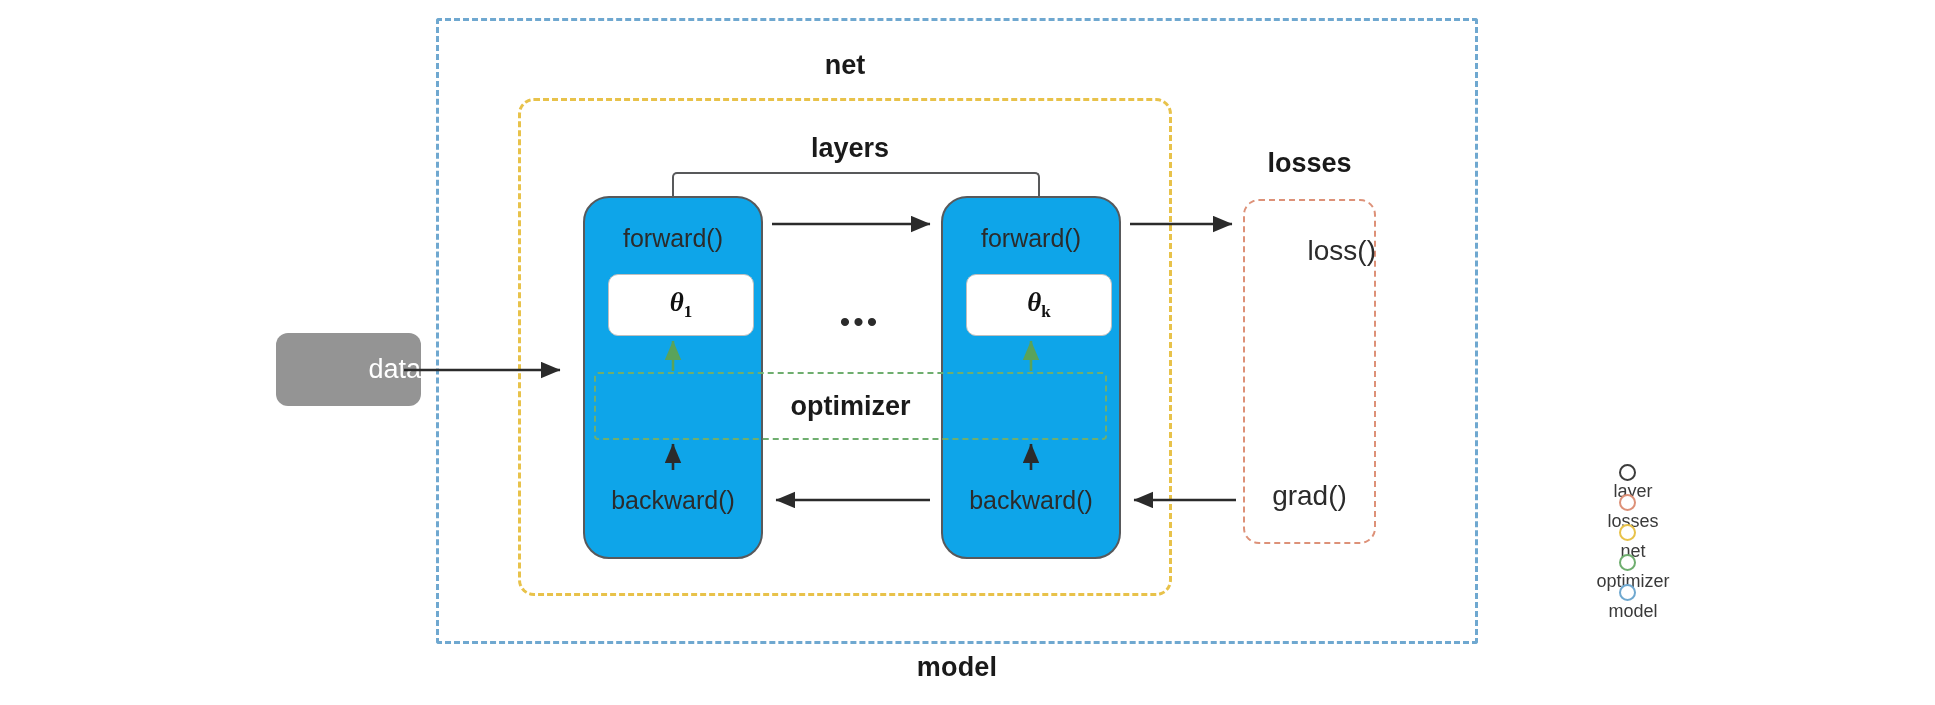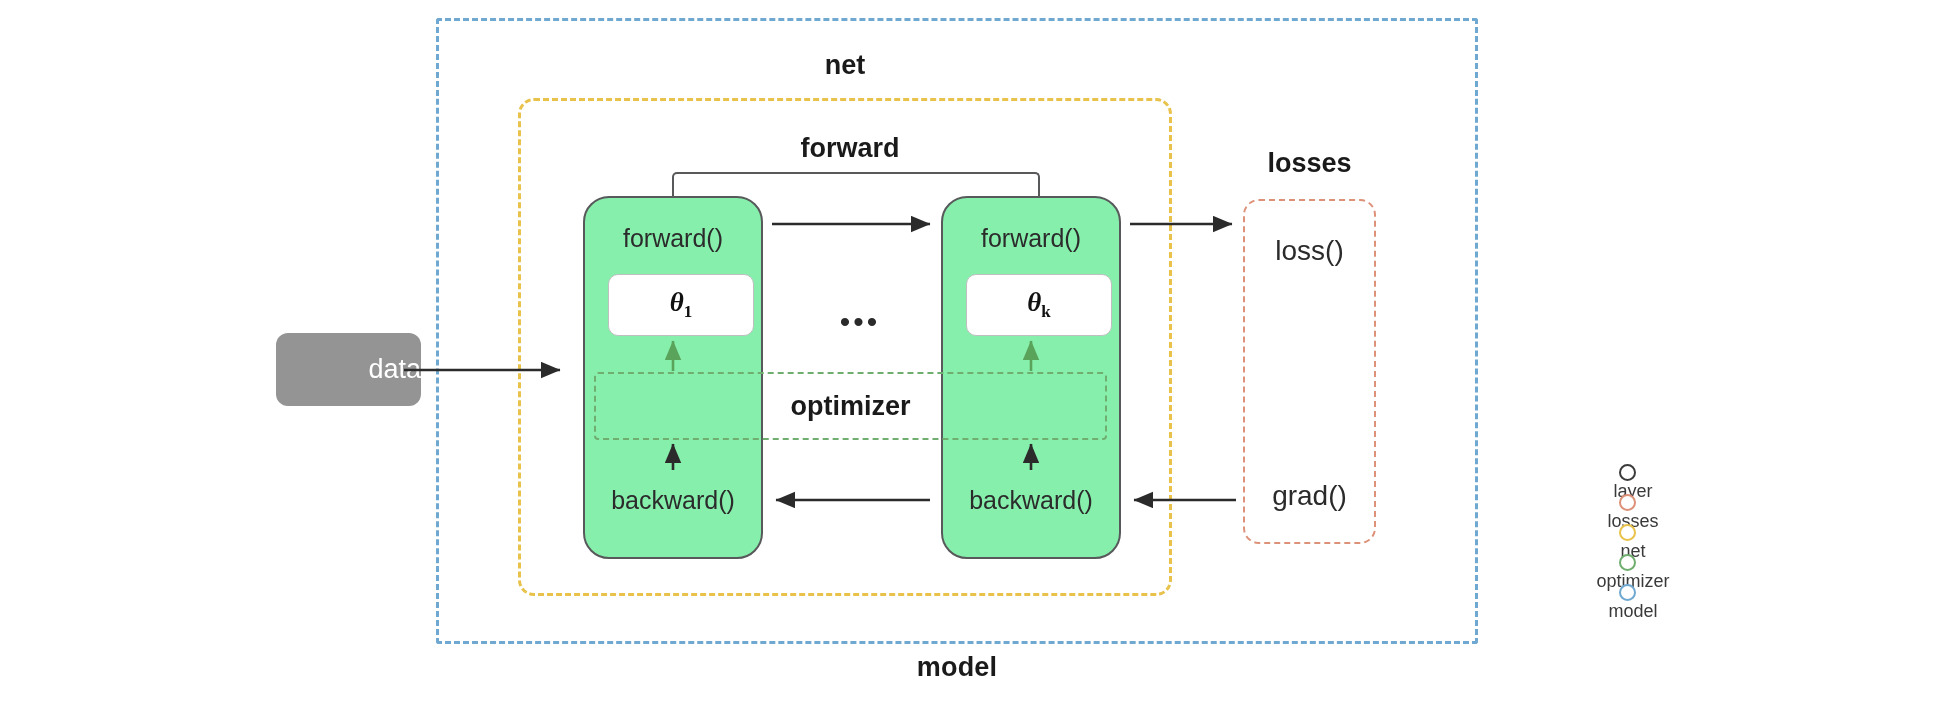--- a/index.html
+++ b/index.html
@@ -61,21 +61,21 @@
     border-top-left-radius: 5px;
     border-top-right-radius: 5px;
   }
 
   
   .layer-card {
     position: absolute;
     width: 180px; height: 363px;
     border: 2.5px solid #58595b;
     border-radius: 26px;
-    background: #86efac;
+    background: #0ea5e9;
   }
   .layer-card.first { left: 583px; top: 196px; }
   .layer-card.last  { left: 941px; top: 196px; }
 
   .fwd-text {
     position: absolute;
     left: 0; top: 26px;
     width: 100%; text-align: center;
     font-size: 25px; color: #2b2b2b;
   }
@@ -135,21 +135,21 @@
   }
   .losses-label {
     position: absolute;
     left: 1243px; top: 148px;
     width: 133px; text-align: center;
     font-size: 27px; font-weight: bold; color: #1a1a1a;
   }
   .loss-text {
     position: absolute;
     left: 1243px; top: 235px;
-    width: 133px; text-align: center;
+    width: 133px; text-align: right;
     font-size: 28px; color: #2b2b2b;
   }
   .grad-text {
     position: absolute;
     left: 1243px; top: 480px;
     width: 133px; text-align: center;
     font-size: 28px; color: #2b2b2b;
   }
 
   
@@ -197,21 +197,21 @@
 <body>
 
 <div id="stage">
 
   <div class="model-box"></div>
   <div class="model-label">model</div>
 
   <div class="net-box"></div>
   <div class="net-label">net</div>
 
-  <div class="layers-label">forward</div>
+  <div class="layers-label">layers</div>
   <div class="layers-bracket"></div>
 
   <div class="layer-card first">
     <div class="fwd-text">forward()</div>
     <div class="theta-box">
       <span class="theta-text"><span>θ</span><sub>1</sub></span>
     </div>
     <div class="bwd-text">backward()</div>
   </div>
 

